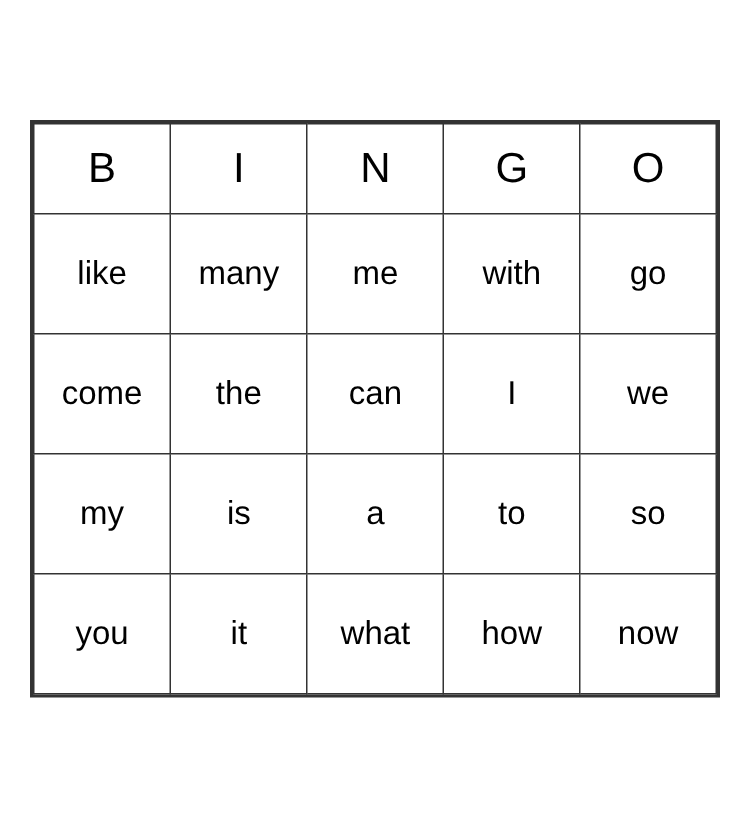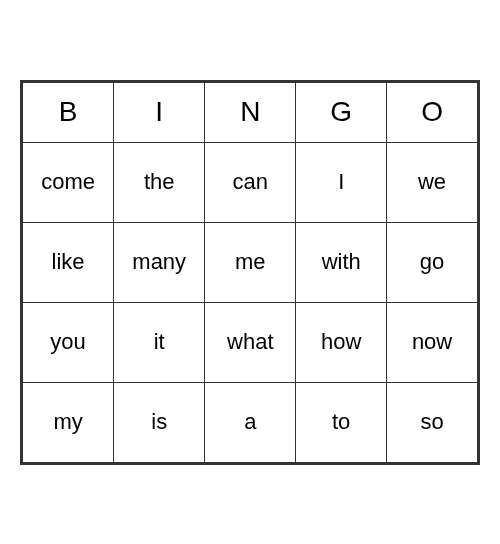--- a/index.html
+++ b/index.html
@@ -55,42 +55,42 @@
       <tr>
       <th>B</th>
           <th>I</th>
           <th>N</th>
           <th>G</th>
           <th>O</th>
         </tr>
     </thead>
     <tbody id="bingo-body">
     <tr>
+          <td>like</td>
+          <td>many</td>
+          <td>me</td>
+          <td>with</td>
+          <td>go</td>
+        </tr>
+        <tr>
           <td>come</td>
           <td>the</td>
           <td>can</td>
           <td>I</td>
           <td>we</td>
         </tr>
         <tr>
-          <td>like</td>
-          <td>many</td>
-          <td>me</td>
-          <td>with</td>
-          <td>go</td>
+          <td>my</td>
+          <td>is</td>
+          <td>a</td>
+          <td>to</td>
+          <td>so</td>
         </tr>
         <tr>
           <td>you</td>
           <td>it</td>
           <td>what</td>
           <td>how</td>
           <td>now</td>
         </tr>
-        <tr>
-          <td>my</td>
-          <td>is</td>
-          <td>a</td>
-          <td>to</td>
-          <td>so</td>
-        </tr>
       </tbody>
   </table>
 </div>
 
 </body></html>

